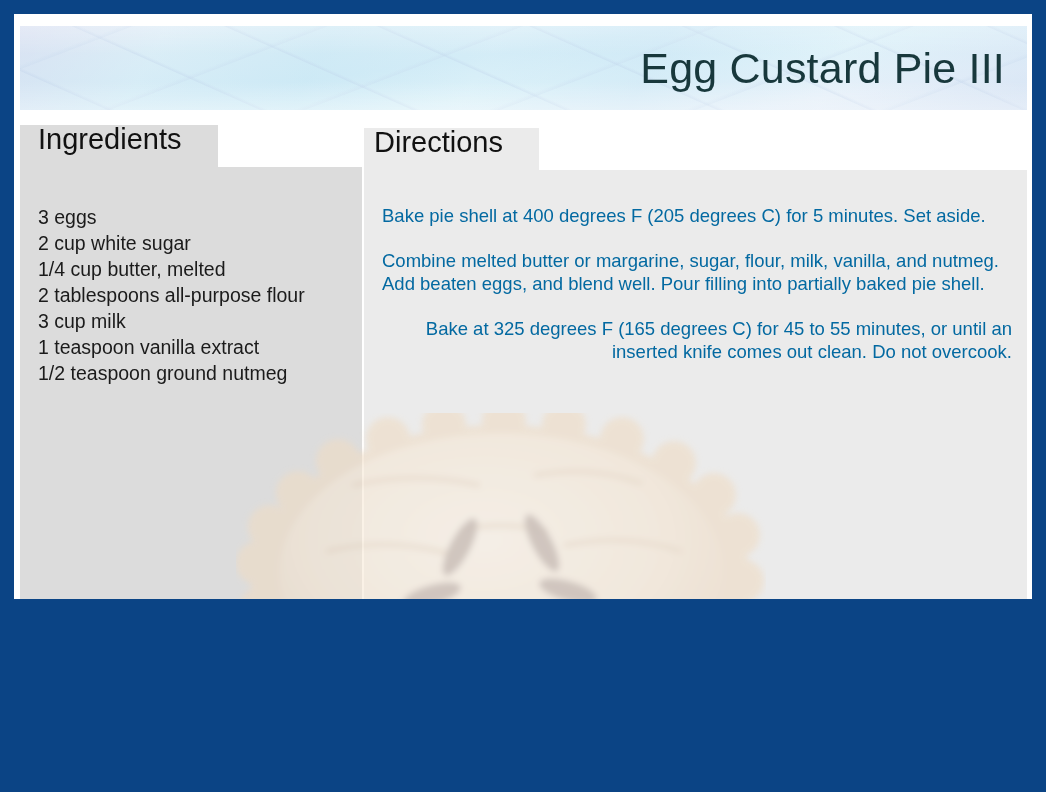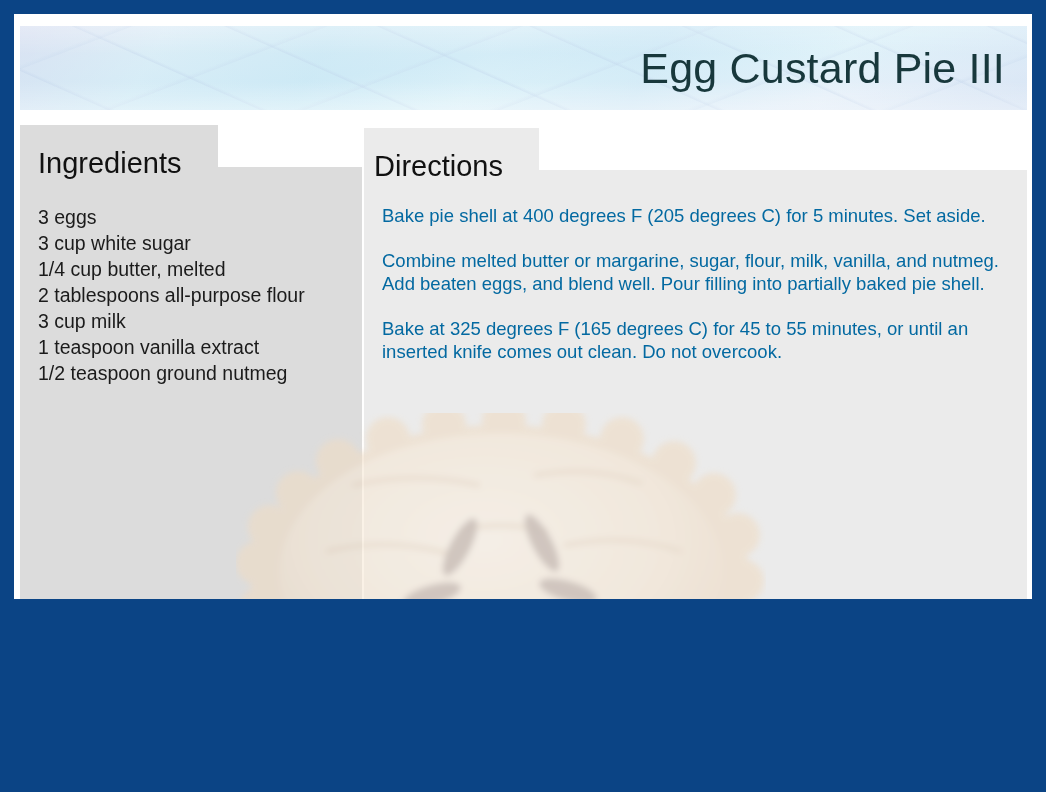--- a/index.html
+++ b/index.html
@@ -123,23 +123,21 @@
     height: 648px;
     background: #EBEBEB;
   }
 
   
   .section-tab {
     position: absolute;
     top: 0;
     height: 42px;
     display: flex;
-    align-items: center;
     box-sizing: border-box;
-    margin-top: 17px;
   }
   #ingredients-tab {
     left: 0;
     width: 198px;
     padding-left: 18px;
     background: #DCDCDC;
   }
   #directions-tab {
     left: 0;
     width: 175px;
@@ -192,21 +190,21 @@
     left: 18px;
     top: 76px;
     width: 630px;
   }
   #directions-body p {
     margin: 0 0 22px 0;
     font-size: 18.5px;
     line-height: 23px;
     color: #0369a1;
   }
-  #directions-body p:last-child { margin-bottom: 0; }
+  #directions-body p:last-child { margin-bottom: 0; text-align: right; }
 
   
   #pie-artwork {
     position: absolute;
     left: 222px;
     top: 399px;
     width: 530px;
     height: 340px;
     opacity: 0.60;
     pointer-events: none;
@@ -239,21 +237,21 @@
       <div id="recipe-title">Egg Custard Pie III</div>
     </div>
 
     <div id="ingredients-panel">
       <div id="ingredients-notch"></div>
       <div class="section-tab" id="ingredients-tab">
         <span class="section-title">Ingredients</span>
       </div>
       <ul id="ingredients-list">
         <li>3 eggs</li>
-        <li>3 cup white sugar</li>
+        <li>2 cup white sugar</li>
         <li>1/4 cup butter, melted</li>
         <li>2 tablespoons all-purpose flour</li>
         <li>3 cup milk</li>
         <li>1 teaspoon vanilla extract</li>
         <li>1/2 teaspoon ground nutmeg</li>
       </ul>
     </div>
 
     <div id="directions-panel">
       <div id="directions-notch"></div>

